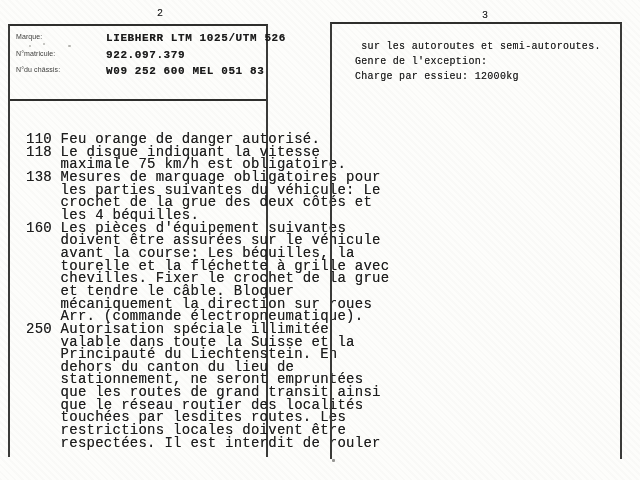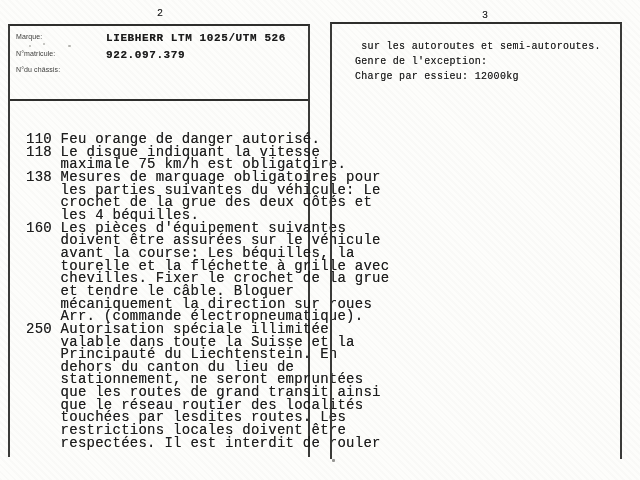--- a/index.html
+++ b/index.html
@@ -16,21 +16,21 @@
     text-shadow:0 0 0.4px rgba(30,30,30,.6);
   }
   .page{
     position:absolute;
     border-top:2px solid #2e2e2c;
     border-left:2px solid #3a3a38;
     border-right:2px solid #3a3a38;
     border-bottom:none;
     box-sizing:border-box;
   }
-  .page-left{left:8px;top:24px;width:302px;height:433px;}
+  .page-left{left:8px;top:24px;width:260px;height:433px;}
   .page-right{left:330px;top:22px;width:292px;height:437px;}
   .header-block{
     position:absolute;left:0;right:0;top:0;height:73px;
     border-bottom:2px solid #2e2e2c;
   }
   .hrow{position:absolute;left:0;right:0;height:16px;}
   .hlabel{
     position:absolute;left:6px;top:1px;
     font-family:"Liberation Sans","DejaVu Sans",sans-serif;
     font-size:7px;color:#3c3c3a;letter-spacing:0.1px;
@@ -80,20 +80,21 @@
         <span class="hvalue">LIEBHERR LTM 1025/UTM 526</span>
       </div>
 
       <div class="hrow" style="top:23px;">
         <span class="hlabel">N°matricule:</span>
         <span class="hvalue">922.097.379</span>
       </div>
 
       <div class="hrow" style="top:39px;">
         <span class="hlabel">N°du châssis:</span>
+        <span class="hvalue">W09 252 600 MEL 051 83</span>
       </div>
 
 
       <span class="speck s1"></span>
       <span class="speck s2"></span>
       <span class="speck s3"></span>
     </div>
 
     <pre class="body-text body-left">110 Feu orange de danger autorisé.
 118 Le disque indiquant la vitesse

